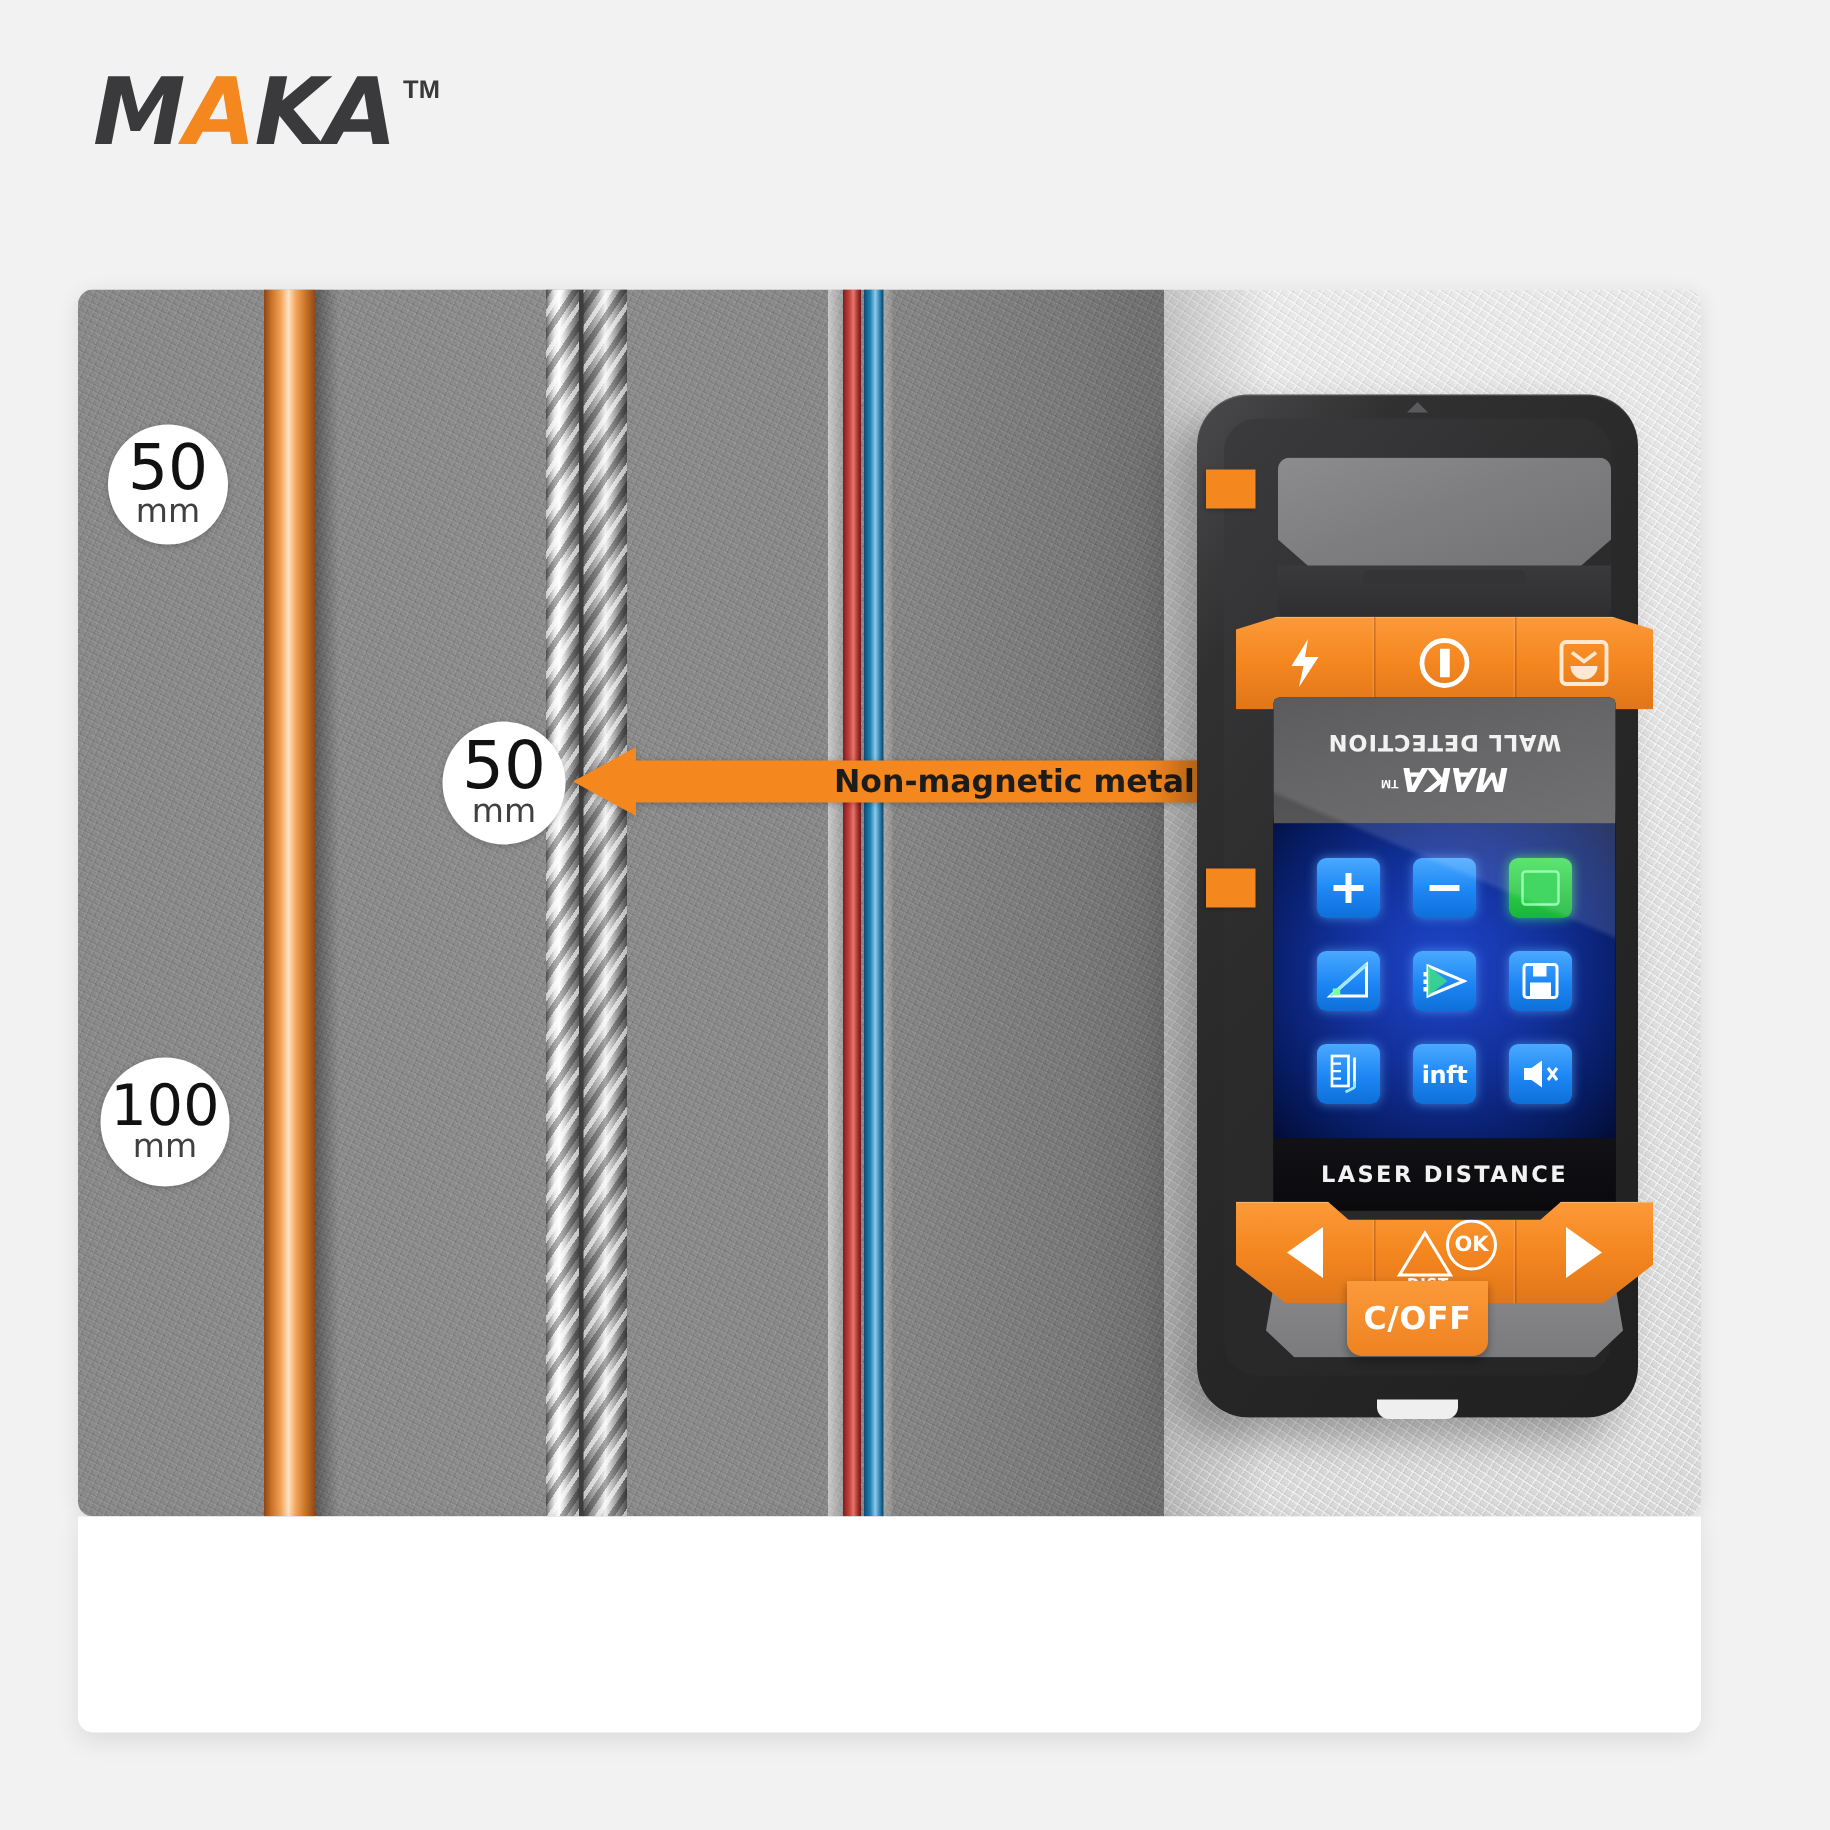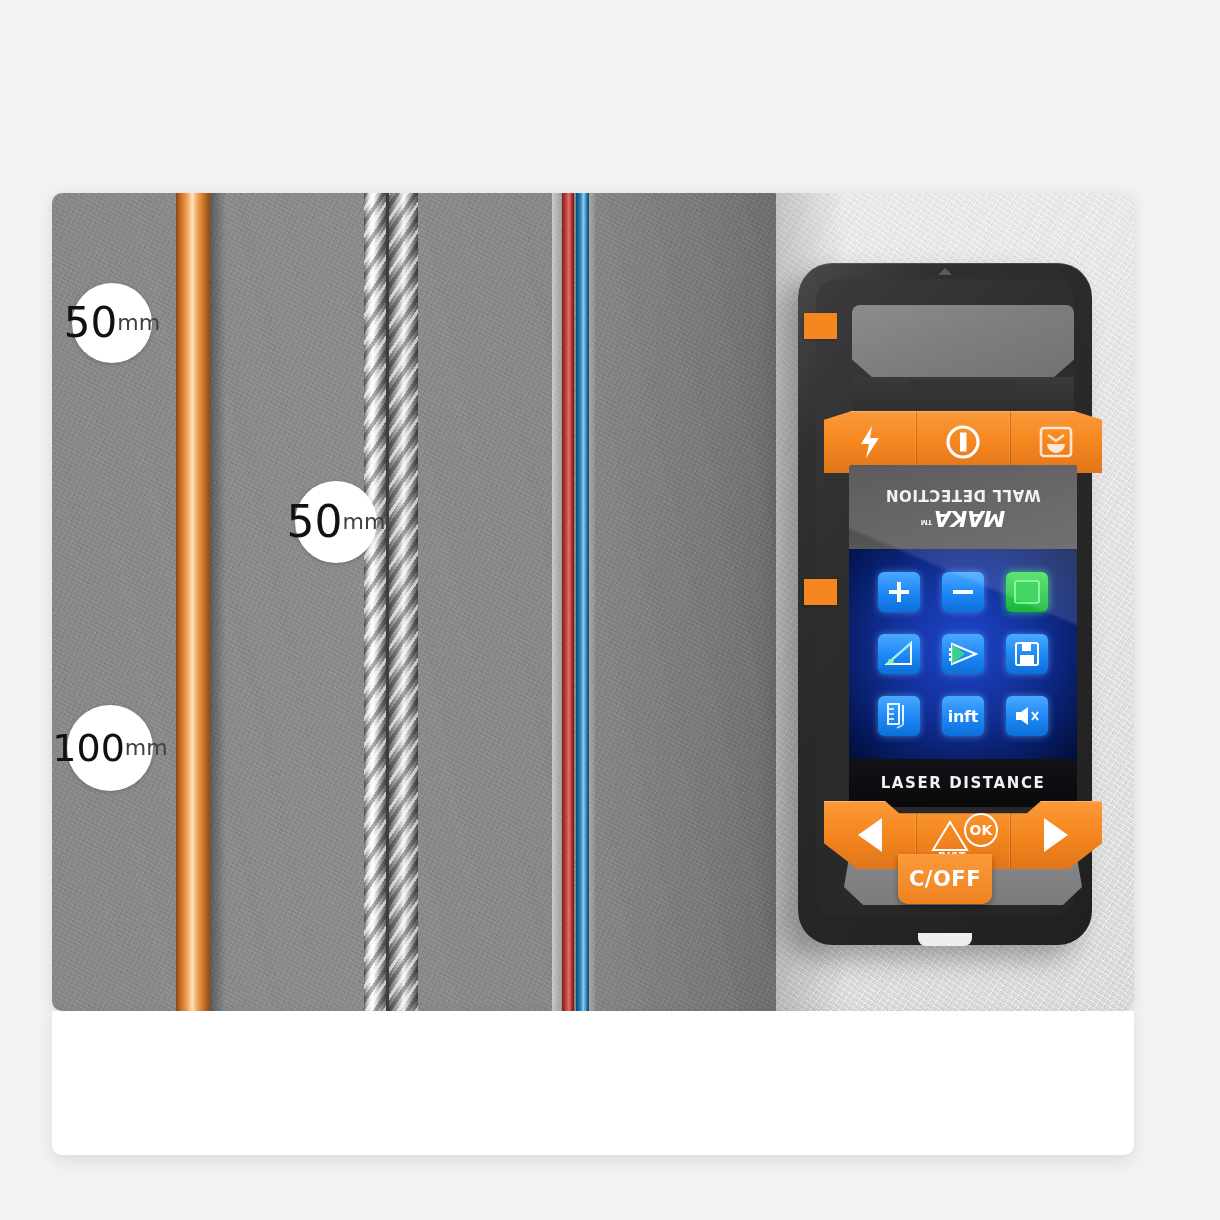--- a/index.html
+++ b/index.html
@@ -91,21 +91,21 @@
     background: #f5871f;
     clip-path: polygon(0% 50%, 100% 0%, 100% 100%);
   }
   .arrow-label {
     position: absolute; top: 50%; transform: translateY(-50%);
     font-family: "DejaVu Sans", sans-serif; font-size: 21px; font-weight: 600;
     color: #1c1c1c; white-space: nowrap;
   }
   .badge {
     position: absolute; background: #ffffff; border-radius: 50%;
-    display: flex; flex-direction: row; align-items: center; justify-content: center;
+    display: flex; flex-direction: column; align-items: center; justify-content: center;
     box-shadow: 0 1px 4px rgba(0,0,0,.22);
   }
   .badge-num { font-family: "DejaVu Sans", sans-serif; font-weight: 400; color: #111; line-height: .92; }
   .badge-unit { font-family: "DejaVu Sans", sans-serif; font-weight: 400; color: #404040; line-height: 1; }
 
   
   .device {
     position: absolute; left: 798px; top: 263px; width: 294px; height: 682px;
     background: linear-gradient(125deg,#4a4a4c 0%, #303031 18%, #272728 55%, #202021 100%);
     border-radius: 34px;
@@ -253,20 +253,24 @@
     border: 2.5px solid #fff; border-radius: 50%;
     display:flex; align-items:center; justify-content:center;
     font-family:"DejaVu Sans",sans-serif; font-weight:700; font-size: 14px; color:#fff;
   }
 </style>
 </head>
 <body>
 
 <div id="root">
 
+  <div class="brand">
+    <div class="brand-word"><span>M</span><span class="accent">A</span><span>KA</span></div>
+    <div class="brand-tm">TM</div>
+  </div>
 
   <div class="photo-card">
     <div class="wall">
       <div class="concrete"></div>
       <div class="plaster"></div>
 
       <div class="strip copper" style="left:124px;width:34px;"></div>
       <div class="strip copper-shadow" style="left:158px;width:16px;"></div>
 
       <div class="strip rebar" style="left:312px;width:22px;"></div>
@@ -278,20 +282,25 @@
       <div class="strip cable-sheath" style="left:500px;width:10px;"></div>
       <div class="strip cable-red" style="left:510px;width:12px;"></div>
       <div class="strip cable-blue" style="left:524px;width:13px;"></div>
       <div class="strip cable-sheath" style="left:537px;width:6px;opacity:.5;"></div>
 
       <div class="badge" style="left:20px; top:90px; width:80px; height:80px;">
         <div class="badge-num" style="font-size:42px;">50</div>
         <div class="badge-unit" style="font-size:22px;">mm</div>
       </div>
 
+      <div class="callout-arrow" style="left:330px; top:305px; width:442px;">
+        <div class="arrow-shaft" style="width:402px;"></div>
+        <div class="arrow-head"></div>
+        <div class="arrow-label" style="left:174px;">Non-magnetic metal</div>
+      </div>
       <div class="badge" style="left:243px; top:288px; width:82px; height:82px;">
         <div class="badge-num" style="font-size:44px;">50</div>
         <div class="badge-unit" style="font-size:22px;">mm</div>
       </div>
 
       <div class="badge" style="left:15px; top:512px; width:86px; height:86px;">
         <div class="badge-num" style="font-size:38px;">100</div>
         <div class="badge-unit" style="font-size:22px;">mm</div>
       </div>
     </div>

